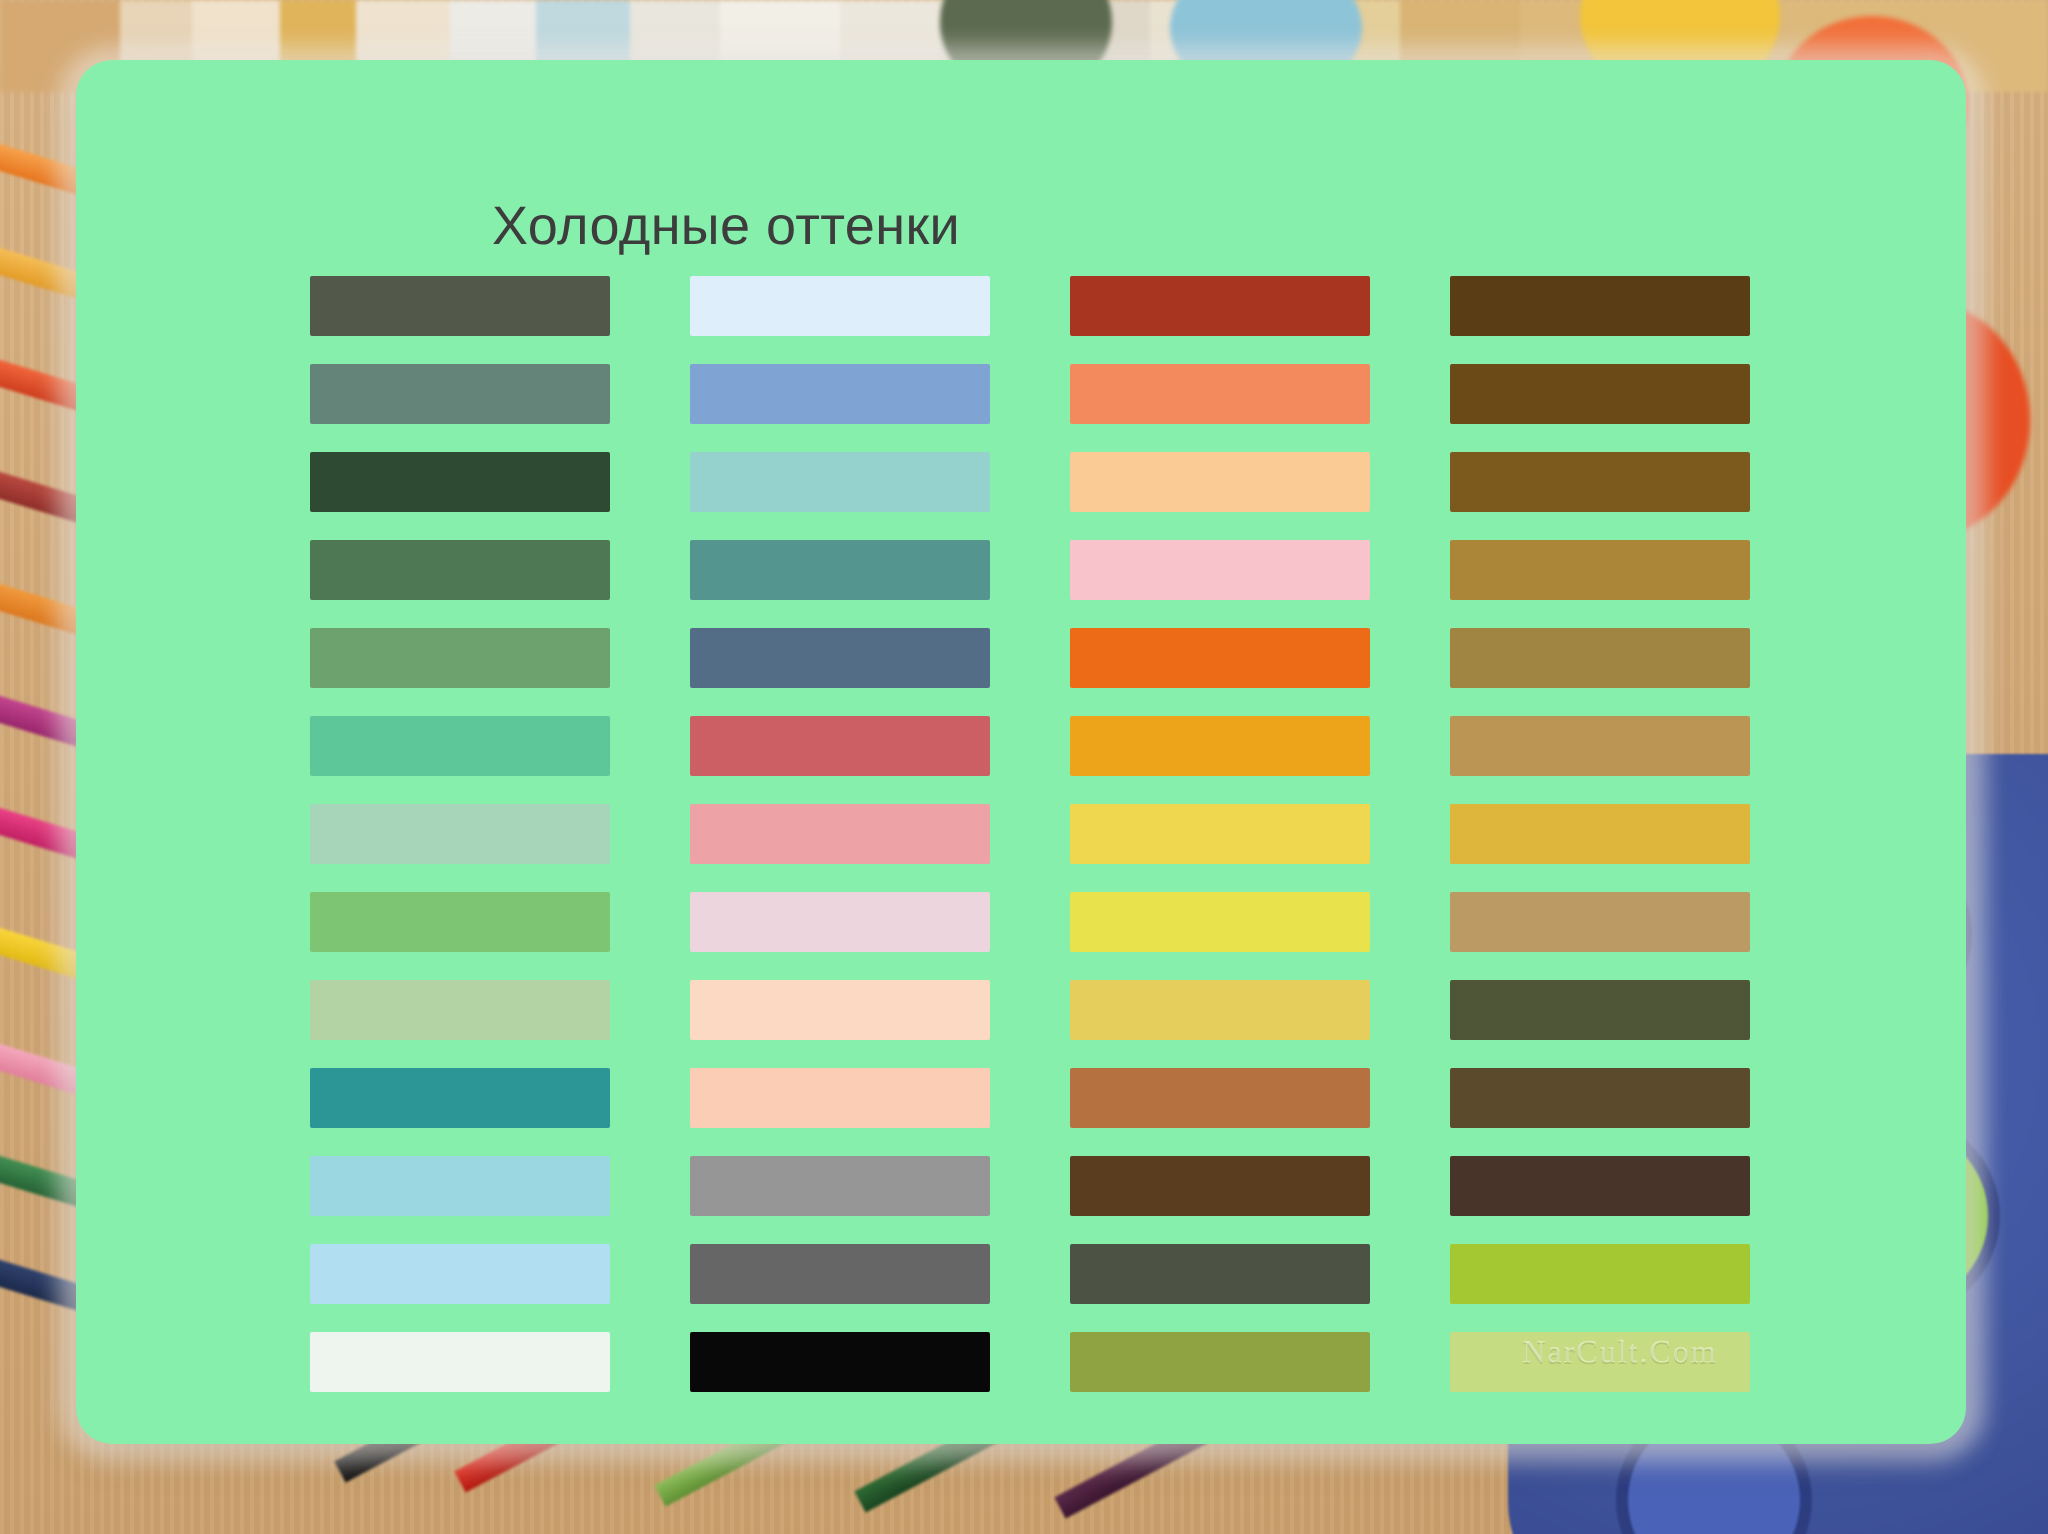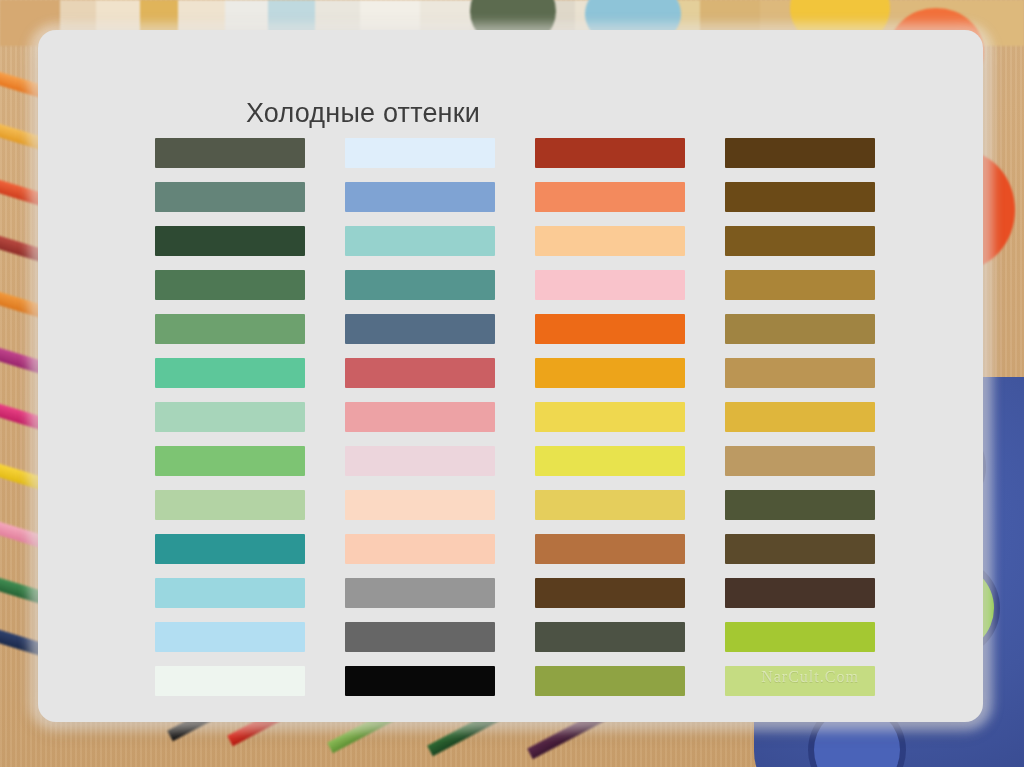--- a/index.html
+++ b/index.html
@@ -113,21 +113,21 @@
     background: rgba(255,255,255,0.55);
     border-radius: 26px;
     filter: blur(6px);
   }
   .card {
     position: absolute;
     left: 38px;
     top: 30px;
     width: 945px;
     height: 692px;
-    background: #e5e5e5;
+    background: #86efac;
     border-radius: 18px;
     box-shadow: 0 4px 22px rgba(90,70,45,0.22);
   }
 
   
   .headings {
     position: absolute;
     left: 0;
     top: 68px;
     width: 100%;

